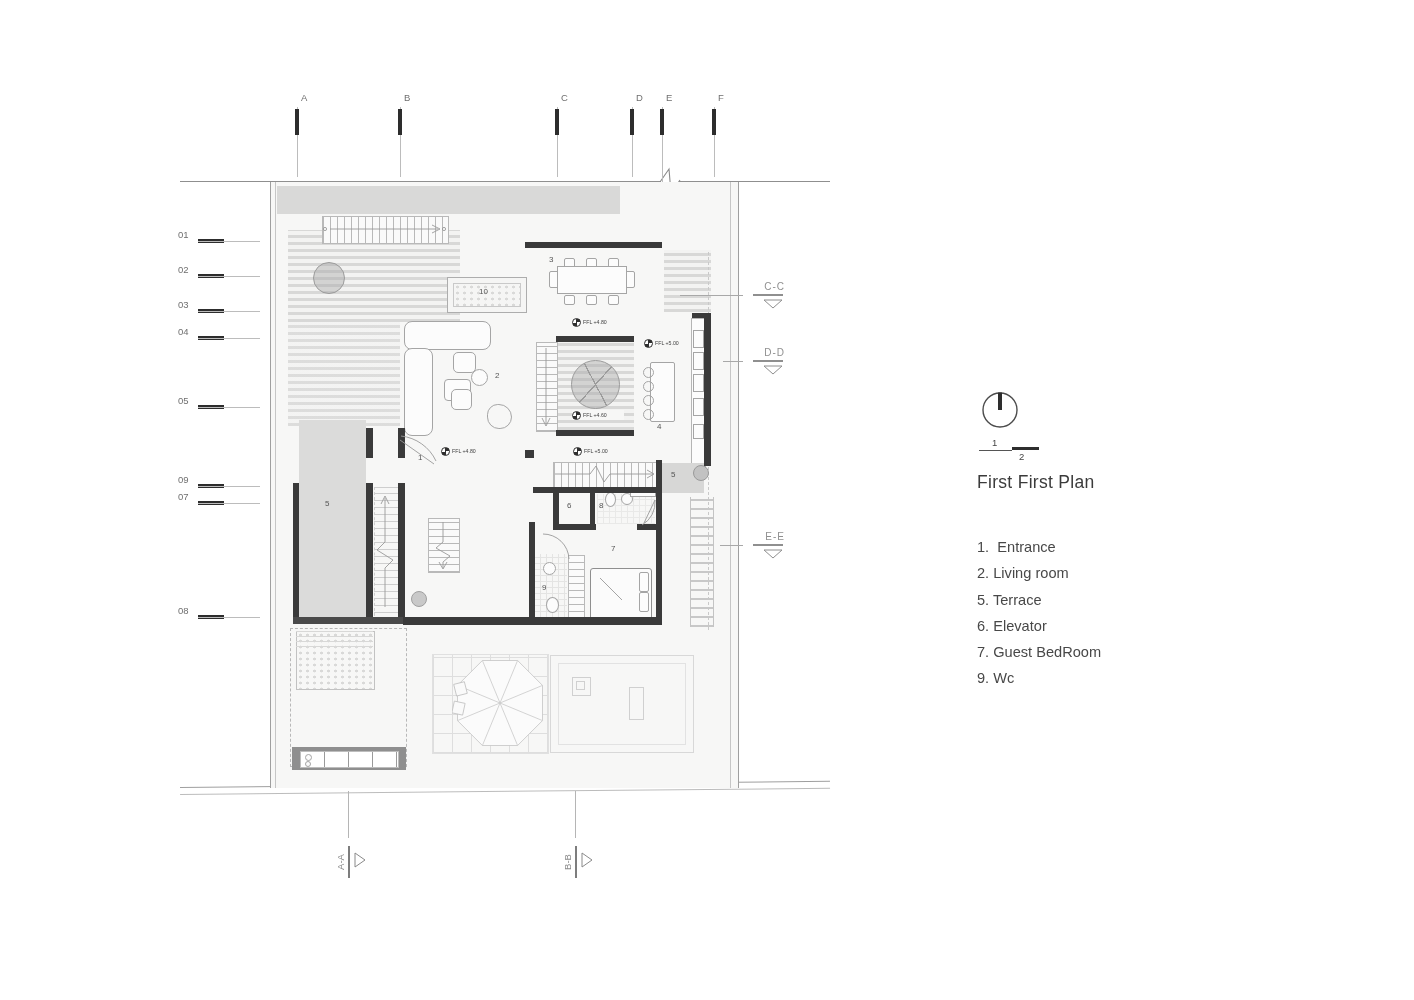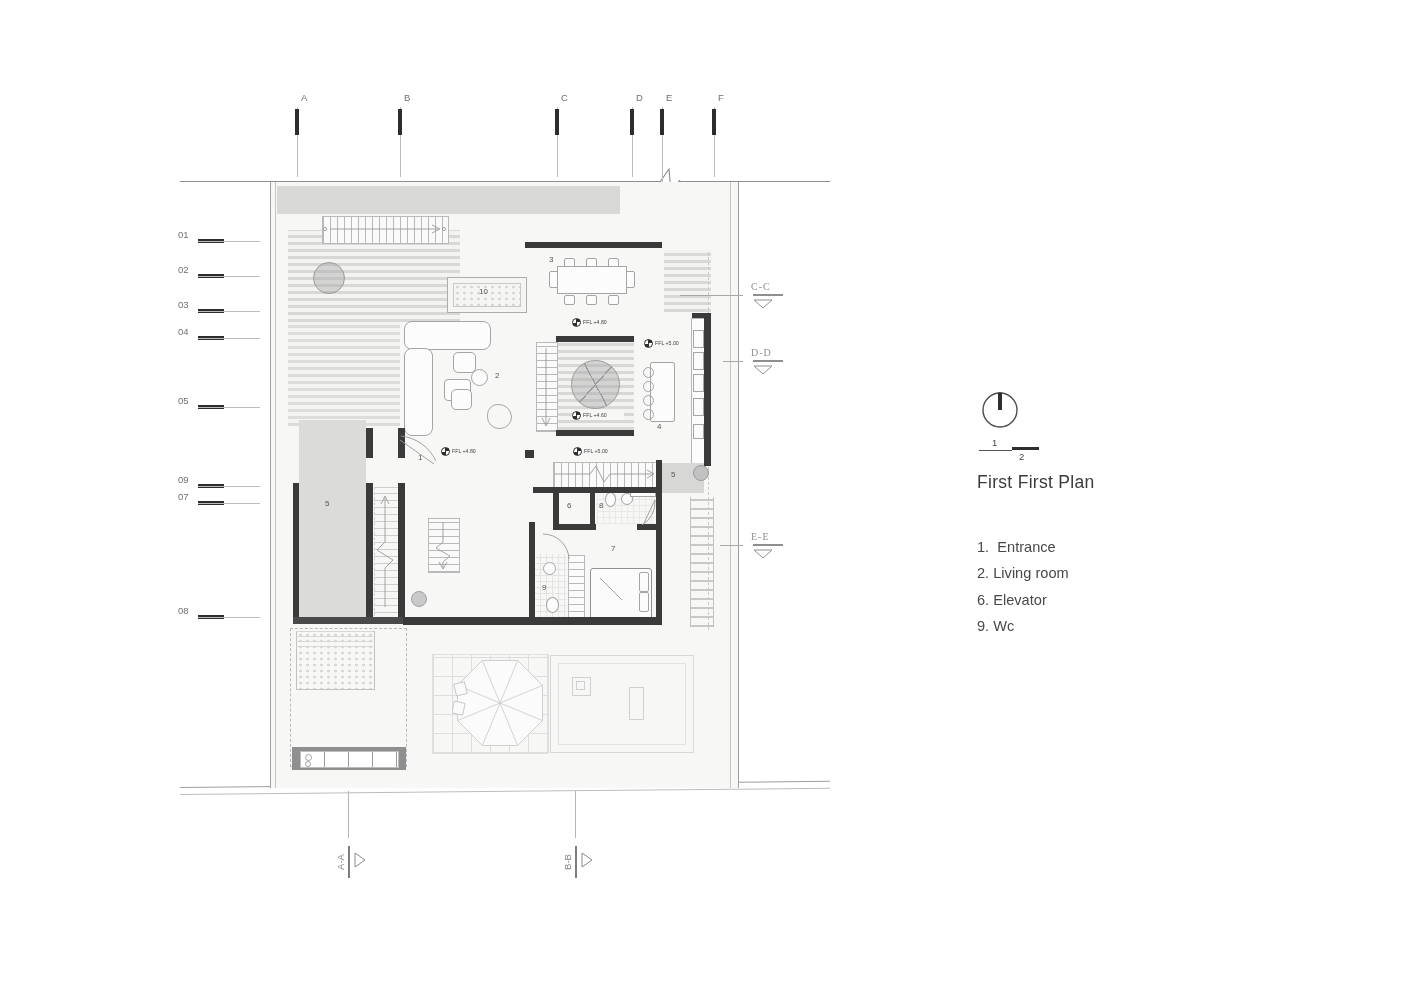--- a/index.html
+++ b/index.html
@@ -32,21 +32,21 @@
     background:conic-gradient(#2f2f2f 0 90deg,#fff 90deg 180deg,#2f2f2f 180deg 270deg,#fff 270deg 360deg);}
   .ffl-text{font-size:9px;color:#3f3f3f;transform:scale(.58);transform-origin:left center;white-space:nowrap;}
   .gtop{position:absolute;top:95px;width:0;}
   .gtop .gline{position:absolute;left:0;top:12px;width:1px;height:70px;background:#bcbcbc;}
   .gtop .gtick{position:absolute;left:-2px;top:14px;width:4px;height:26px;background:#2d2d2d;}
   .gtop .glabel{position:absolute;left:4px;top:-3px;font-size:9.5px;color:#6f6f6f;}
   .gleft{position:absolute;left:178px;height:0;}
   .gleft .glline{position:absolute;left:20px;top:0;width:62px;height:1px;background:#bcbcbc;}
   .gleft .gltick{position:absolute;left:20px;top:-2px;width:26px;height:4px;background:#2d2d2d;}
   .gleft .gllabel{position:absolute;left:0;top:-12px;font-size:9.5px;color:#6f6f6f;}
-  .secr{position:absolute;width:34px;text-align:left;font-family:Liberation Serif, serif;}
+  .secr{position:absolute;width:34px;text-align:right;}
   .secr .slabel{font-size:10px;color:#8f8f8f;letter-spacing:1px;display:block;}
   .secr .sline{width:30px;height:1.5px;background:#8f8f8f;margin:2px auto 0 auto;}
   .leader{position:absolute;background:#a8a8a8;height:1px;}
   .sb-label{position:absolute;font-size:9.5px;color:#8a8a8a;transform:rotate(-90deg);
     transform-origin:center;width:22px;height:12px;line-height:12px;text-align:center;white-space:nowrap;}
   .legend-row{height:26.3px;line-height:26.3px;font-size:14.6px;color:#484848;white-space:pre;}
   .title{position:absolute;font-size:17.5px;color:#3b3b3b;letter-spacing:.3px;}
   svg{position:absolute;}
 </style>
 </head>
@@ -361,15 +361,17 @@
 <div class="a" style="left:979px;top:437px;width:70px;height:30px">
   <span class="a" style="left:13px;top:0;font-size:9.5px;color:#444">1</span>
   <div class="a" style="left:0;top:13px;width:33px;height:1.2px;background:#555"></div>
   <div class="a" style="left:33px;top:10px;width:27px;height:2.6px;background:#2e2e2e"></div>
   <span class="a" style="left:40px;top:14px;font-size:9.5px;color:#444">2</span>
 </div>
 <div class="title" style="left:977px;top:472px">First First Plan</div>
 <div class="a" style="left:977px;top:534px;width:220px">
   <div class="legend-row">1.  Entrance</div>
   <div class="legend-row">2. Living room</div>
+  <div class="legend-row">5. Terrace</div>
   <div class="legend-row">6. Elevator</div>
+  <div class="legend-row">7. Guest BedRoom</div>
   <div class="legend-row">9. Wc</div>
 </div>
 
 </body></html>

